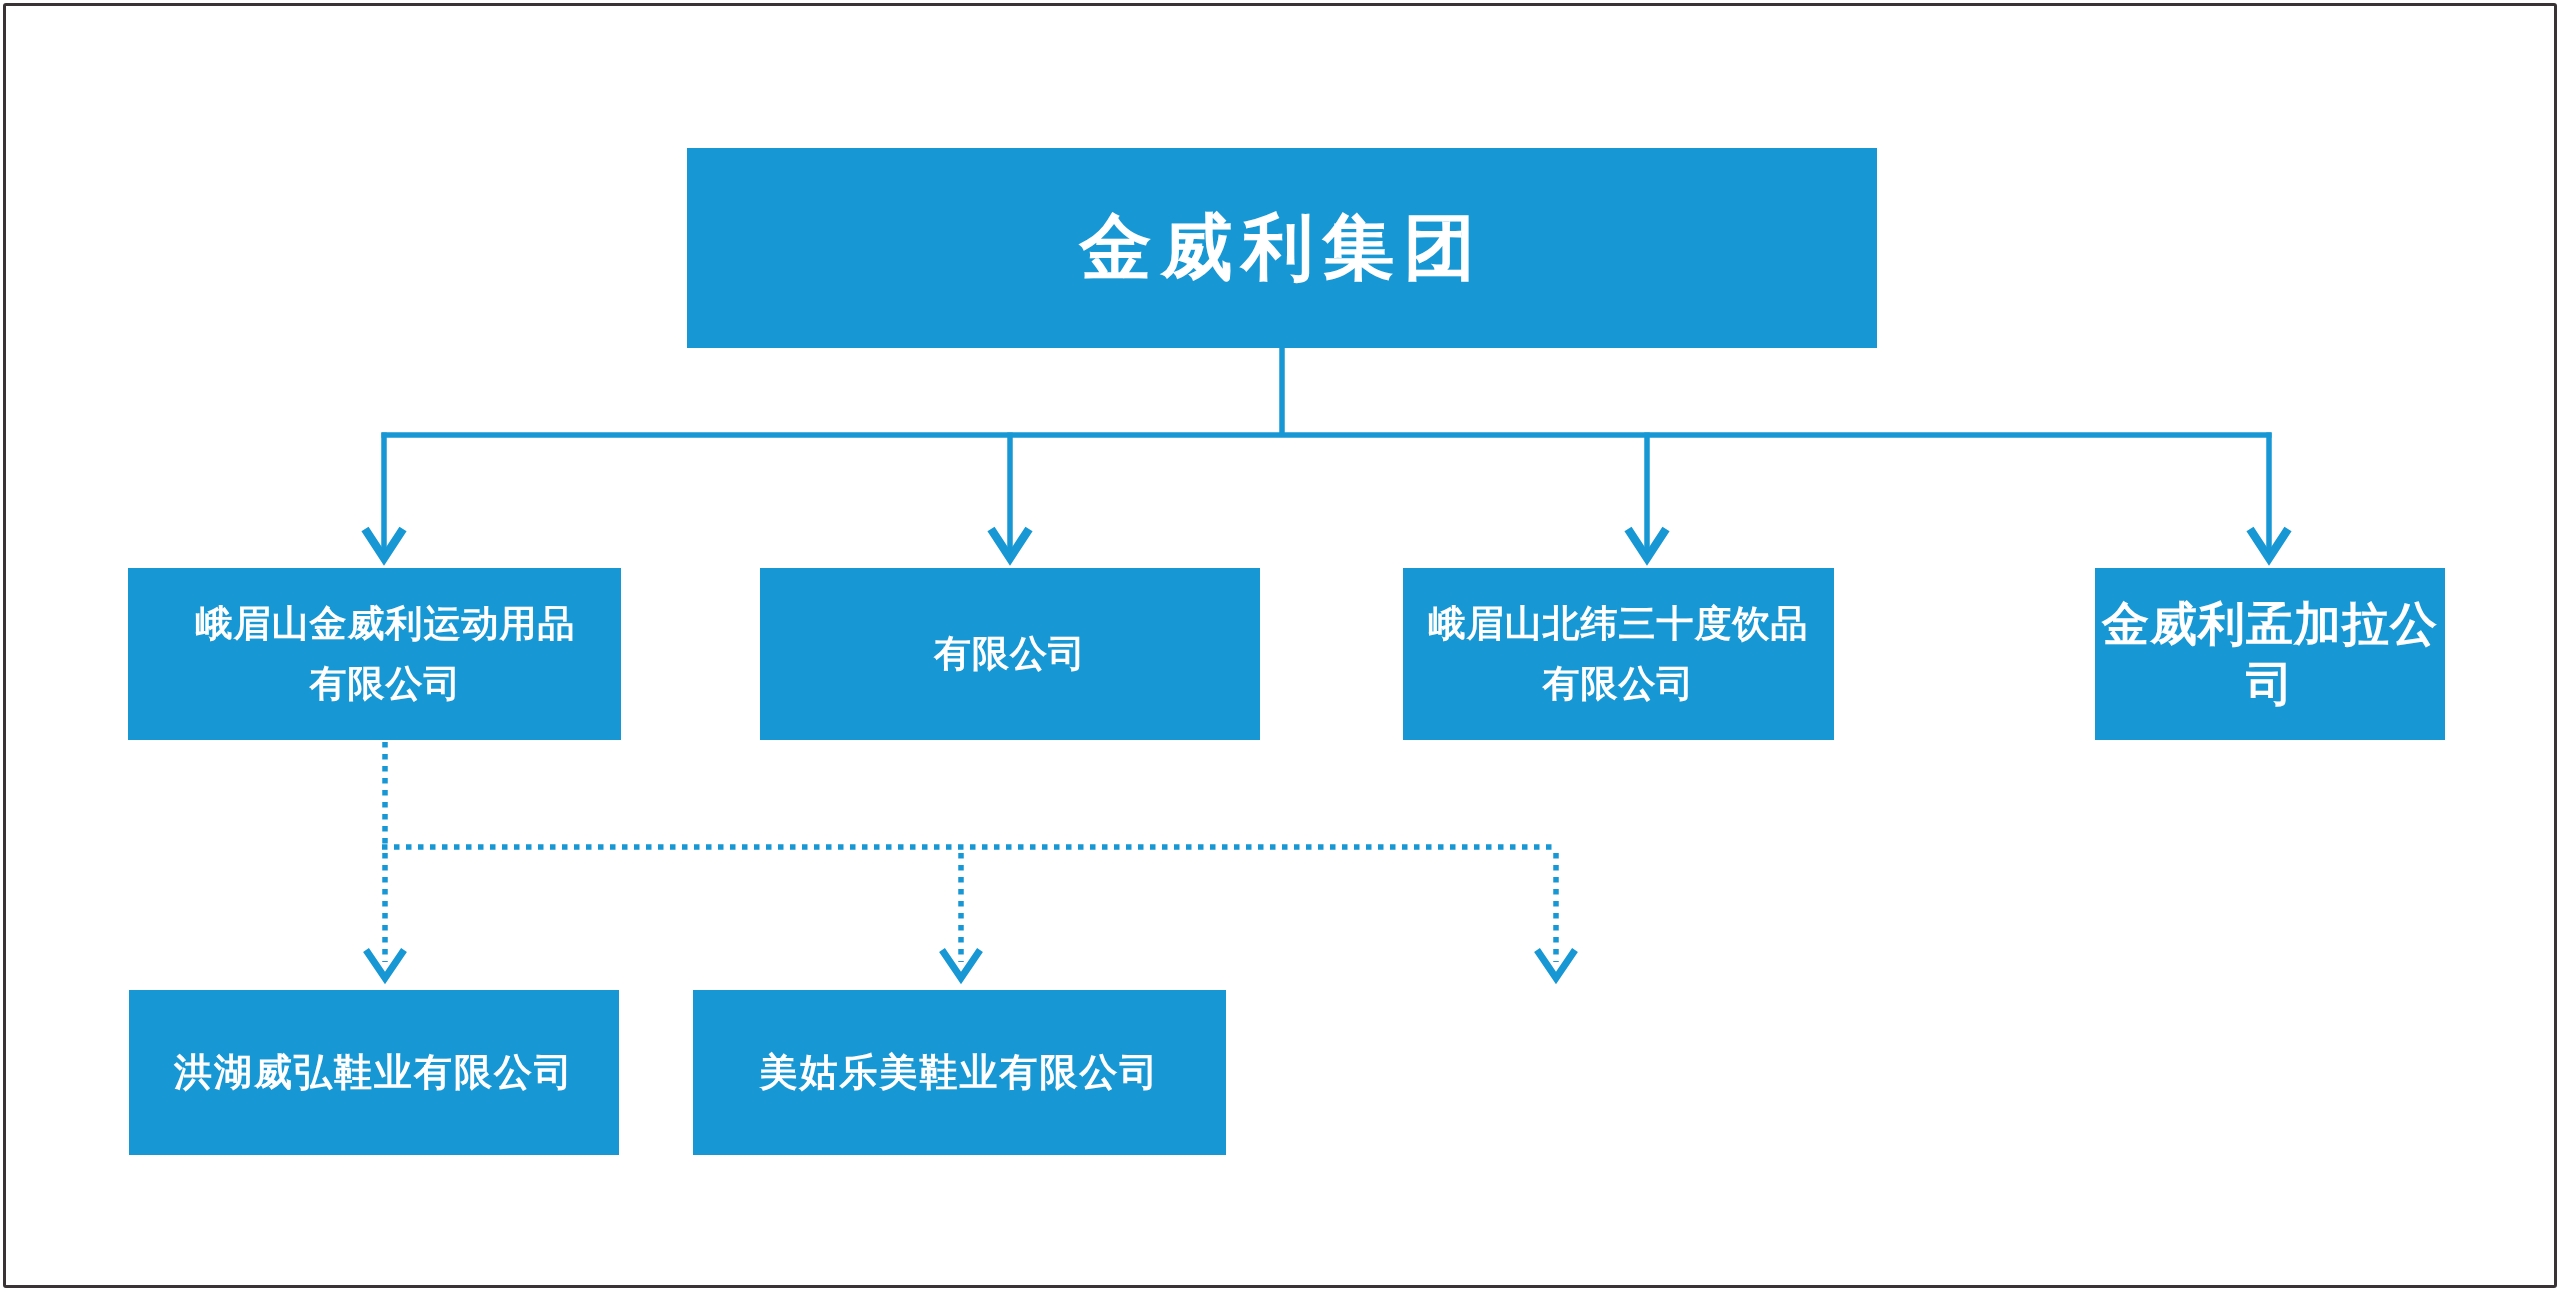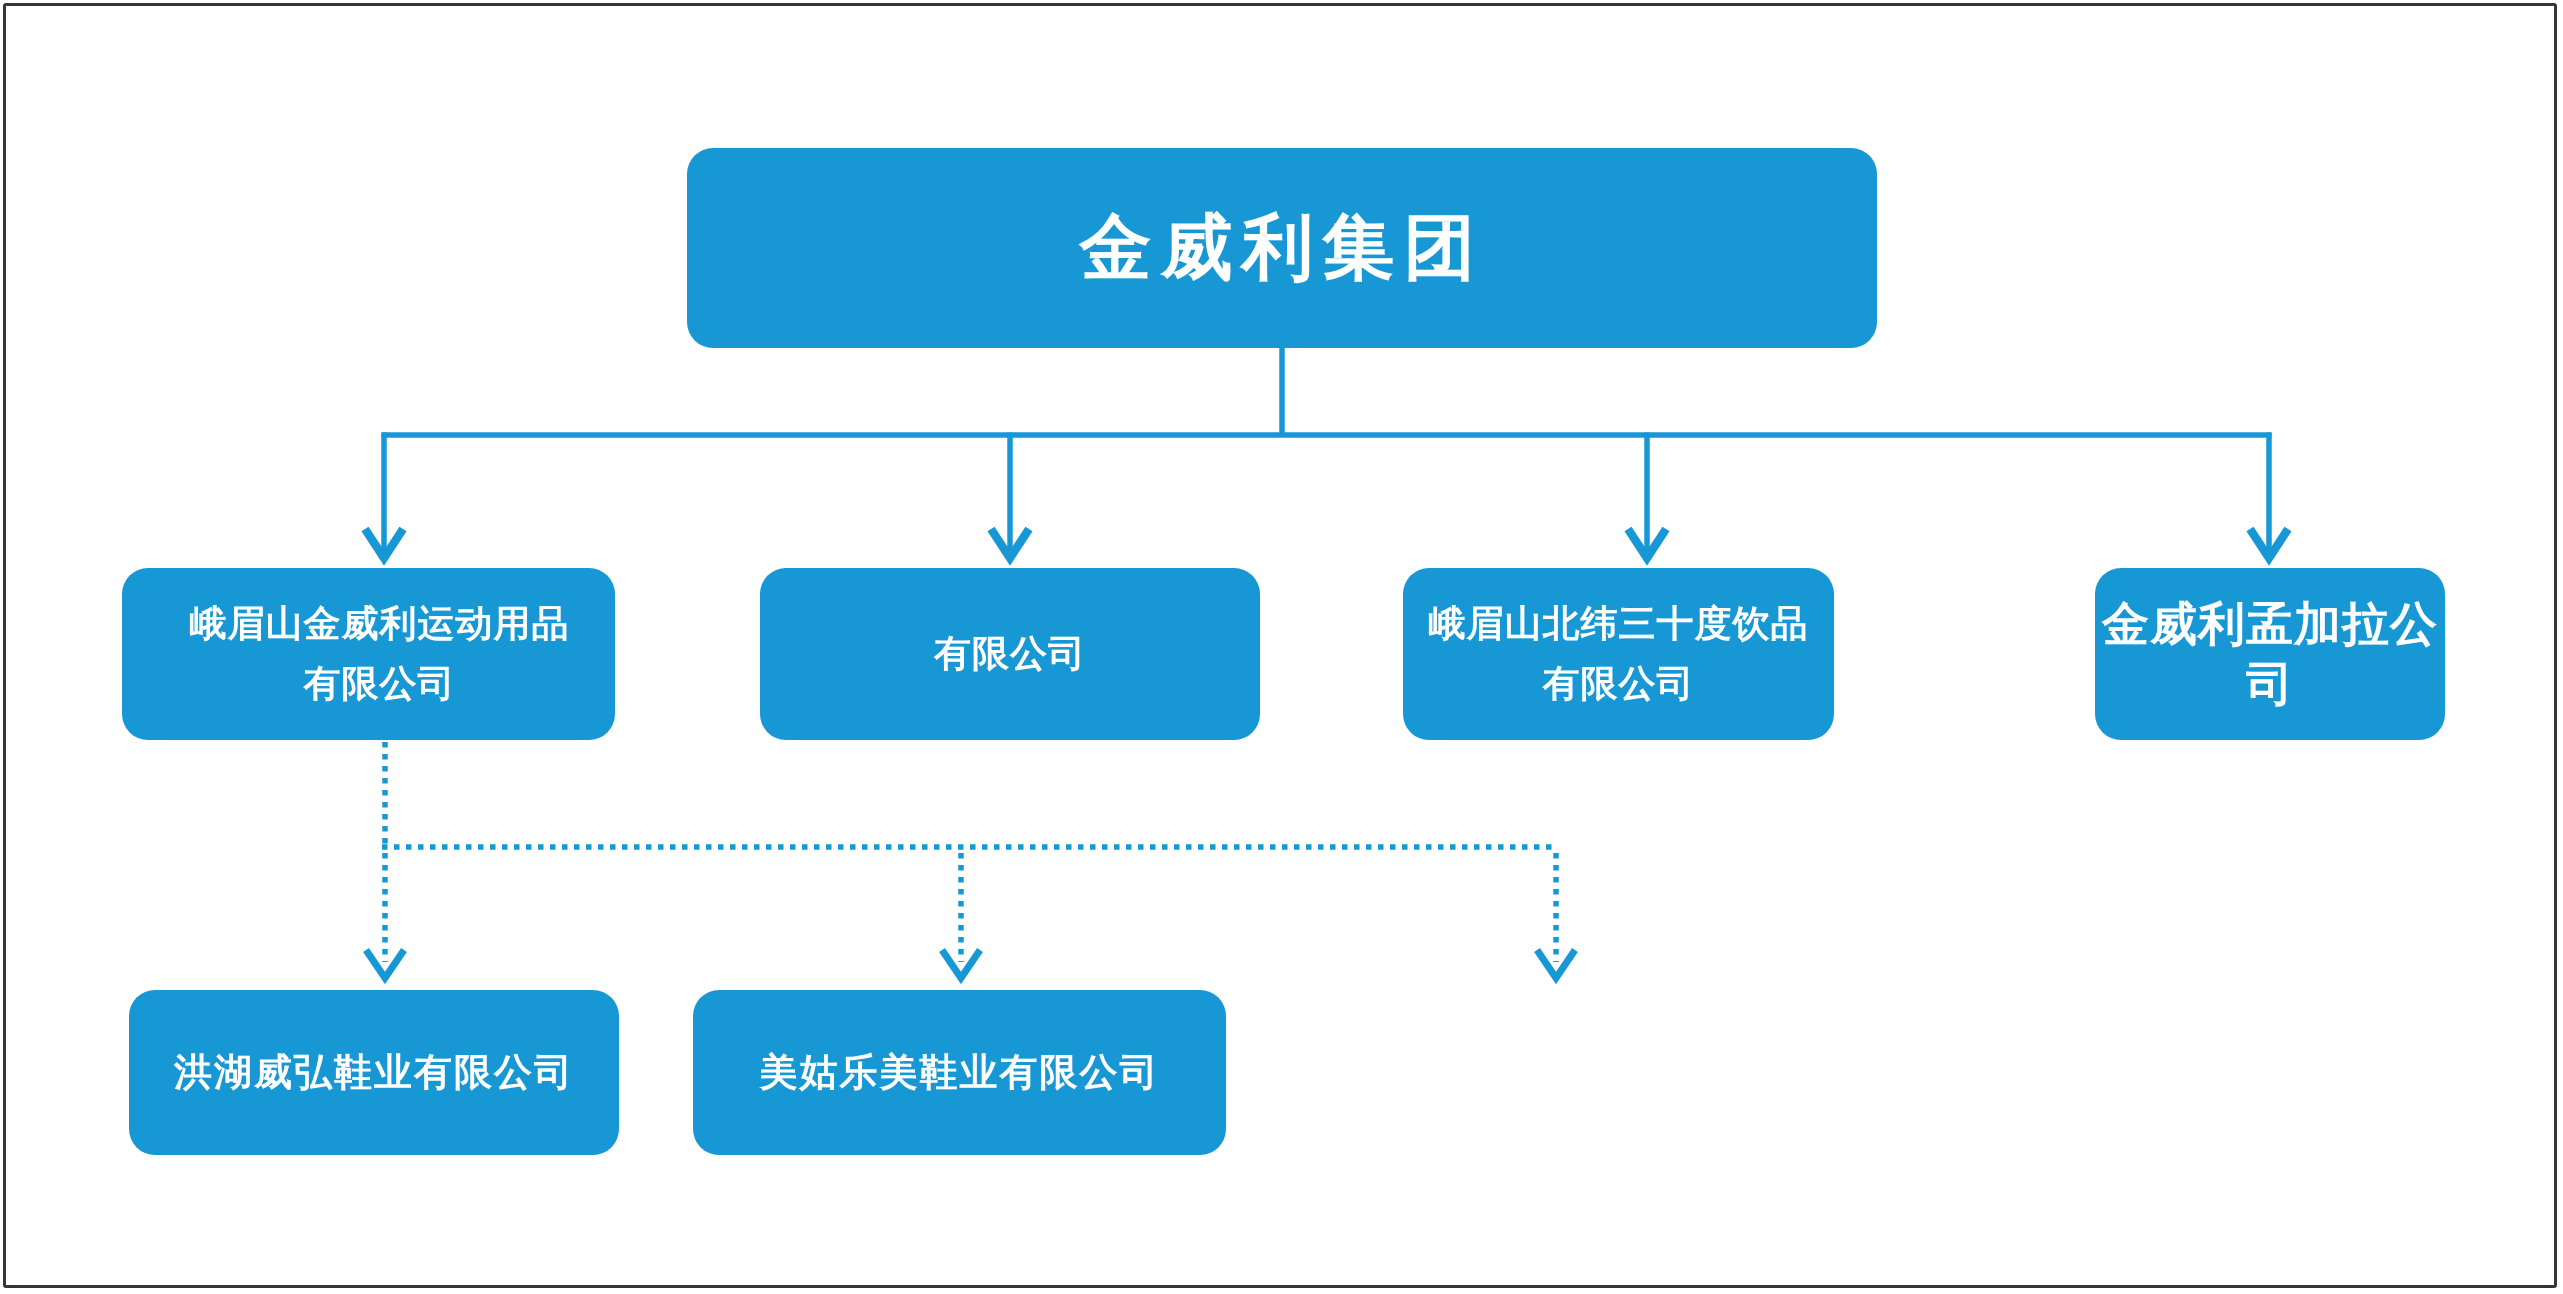--- a/index.html
+++ b/index.html
@@ -28,26 +28,25 @@
     position: absolute;
     background: #1798d4;
     color: #ffffff;
     display: flex;
     flex-direction: column;
     align-items: center;
     justify-content: center;
     text-align: center;
     font-weight: bold;
     box-sizing: border-box;
-    border-radius: 26px;
   }
   .n-root   { left: 687px;  top: 148px; width: 1190px; height: 200px;
               font-size: 72px; letter-spacing: 9px; }
   .lvl2     { top: 568px; height: 172px; font-size: 37px; letter-spacing: 1px; line-height: 60px; }
-  .n-l2-1   { left: 122px;  width: 493px; padding-left: 22px; }
+  .n-l2-1   { left: 128px;  width: 493px; padding-left: 22px; }
   .n-l2-2   { left: 760px;  width: 500px; }
   .n-l2-3   { left: 1403px; width: 431px; }
   .n-l2-4   { left: 2095px; width: 350px; font-size: 47px; }
   .lvl3     { top: 990px; height: 165px; font-size: 38px; letter-spacing: 2px; }
   .n-l3-1   { left: 117px;  width: 490px; margin-left: 12px; }
   .n-l3-2   { left: 693px;  width: 533px; }
   .n-l3-3   { left: 1307px; width: 497px; }
   .line { display: block; }
 </style>
 </head>

